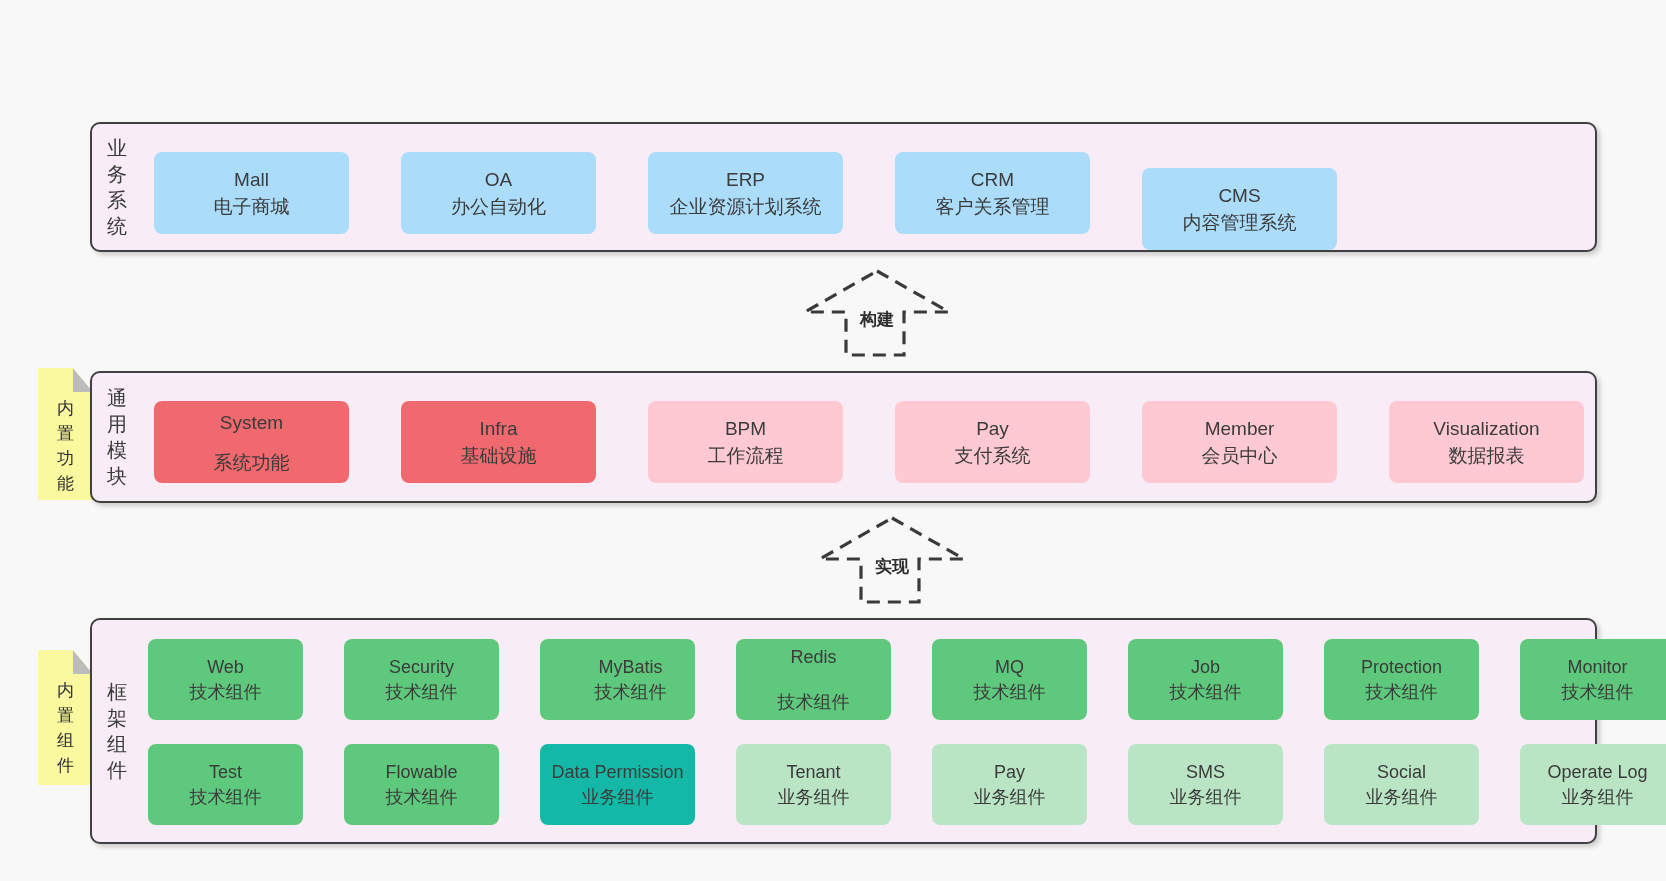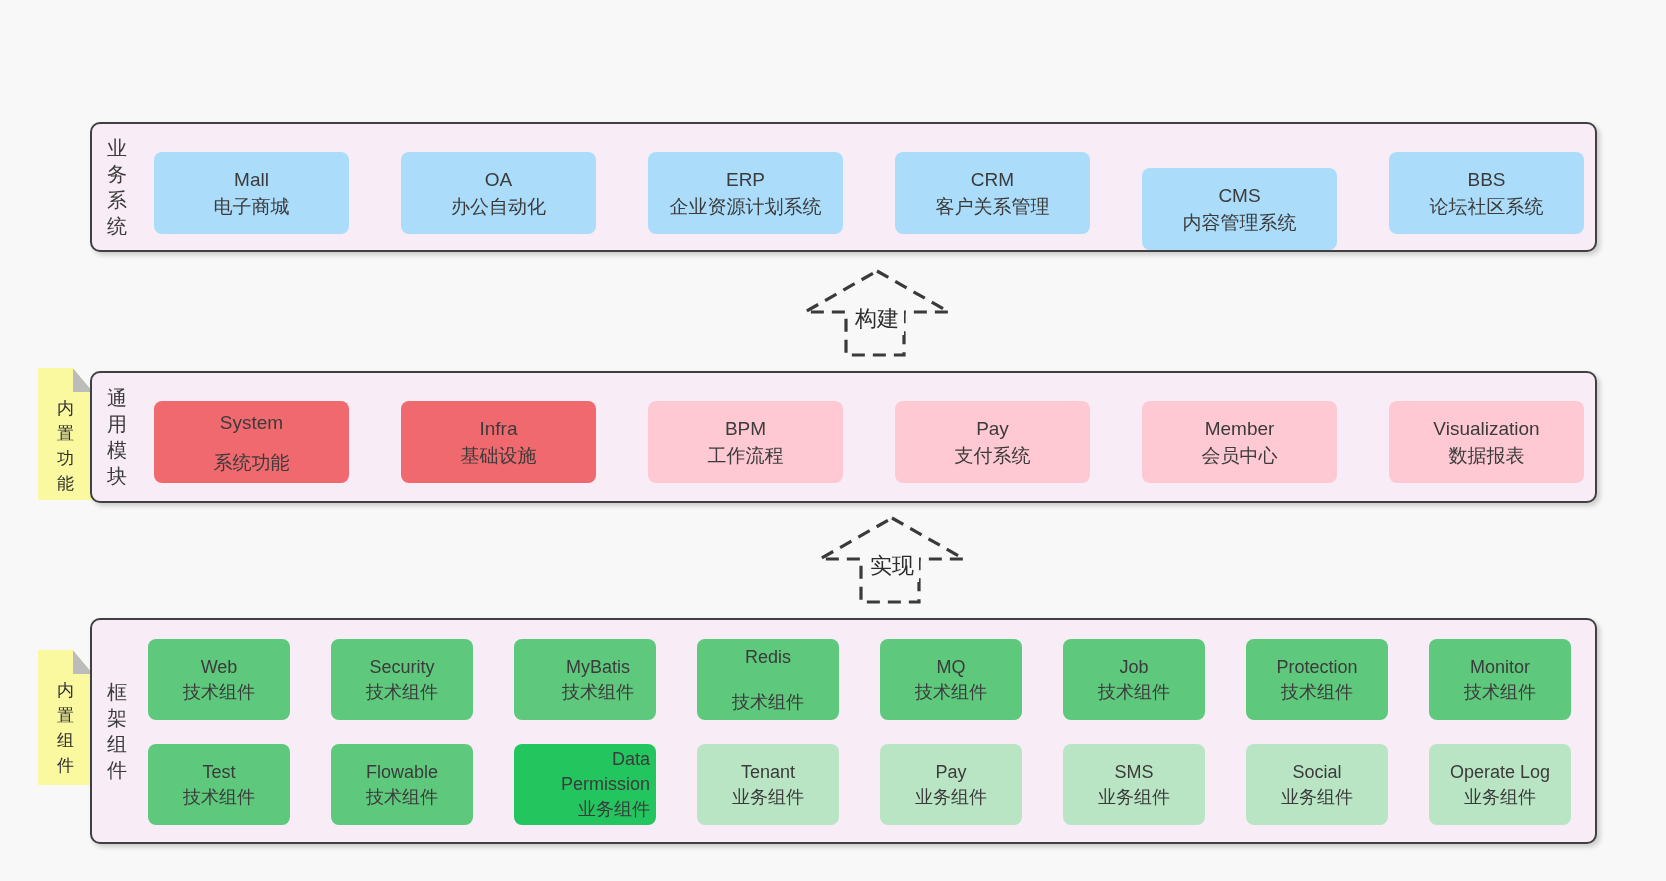--- a/index.html
+++ b/index.html
@@ -67,33 +67,33 @@
   #row-fw-1{top:19px;}
   #row-fw-2{top:124px;}
 
   .box{
     border-radius:8px;
     display:flex;flex-direction:column;justify-content:center;
     text-align:center;
     padding:2px 6px;
   }
   .row-wide .box{width:195px;height:82px;font-size:19px;line-height:27px;}
-  .row-narrow .box{width:142px;height:81px;font-size:18px;line-height:25px;}
+  .row-narrow .box{width:155px;height:81px;font-size:18px;line-height:25px;}
 
   
   .arrow{position:absolute;width:155px;height:92px;z-index:1;}
   #arrow-build{left:800px;top:267px;}
   #arrow-implement{left:815px;top:514px;}
   .arrow svg{position:absolute;inset:0;}
   .arrow-label{
     position:absolute;left:77px;top:52px;
     transform:translate(-50%,-50%);
     background:var(--page-bg);
     padding:1px 5px;
-    font-size:22px;color:#2d2d2d;white-space:nowrap;
+    font-size:17px;color:#2d2d2d;white-space:nowrap;font-weight:bold;
   }
 </style>
 </head>
 <body>
 
 <div class="page">
 
   <div class="sticky" id="sticky-mid">
     <span class="fold"></span>
     <span class="sticky-text">内
@@ -127,24 +127,20 @@
           <div class="en">ERP</div>
           <div class="zh">企业资源计划系统</div>
         </div>
         <div class="box" style="background: rgb(171, 220, 250);">
           <div class="en">CRM</div>
           <div class="zh">客户关系管理</div>
         </div>
         <div class="box" style="background: rgb(171, 220, 250); margin-top: 16px;">
           <div class="en">CMS</div>
           <div class="zh">内容管理系统</div>
-        </div>
-        <div class="box" style="background: rgb(171, 220, 250);">
-          <div class="en">BBS</div>
-          <div class="zh">论坛社区系统</div>
         </div>
       </div>
   </section>
 
   <div class="arrow" id="arrow-build">
     <svg viewBox="0 0 155 92">
       <polygon points="77,4 149,45 104,45 104,88 46,88 46,45 5,45" fill="none" stroke="#3a3a3a" stroke-width="3.2" stroke-dasharray="13 8"></polygon>
     </svg>
     <span class="arrow-label">构建</span>
   </div>
@@ -230,21 +226,21 @@
       </div>
     <div class="row row-narrow" id="row-fw-2">
         <div class="box" style="background: rgb(94, 200, 124);">
           <div class="en">Test</div>
           <div class="zh">技术组件</div>
         </div>
         <div class="box" style="background: rgb(94, 200, 124);">
           <div class="en">Flowable</div>
           <div class="zh">技术组件</div>
         </div>
-        <div class="box" style="background: #22c55e; text-align: right;">
+        <div class="box" style="background: #14b8a6;">
           <div class="en">Data Permission</div>
           <div class="zh">业务组件</div>
         </div>
         <div class="box" style="background: rgb(185, 229, 196);">
           <div class="en">Tenant</div>
           <div class="zh">业务组件</div>
         </div>
         <div class="box" style="background: rgb(185, 229, 196);">
           <div class="en">Pay</div>
           <div class="zh">业务组件</div>

